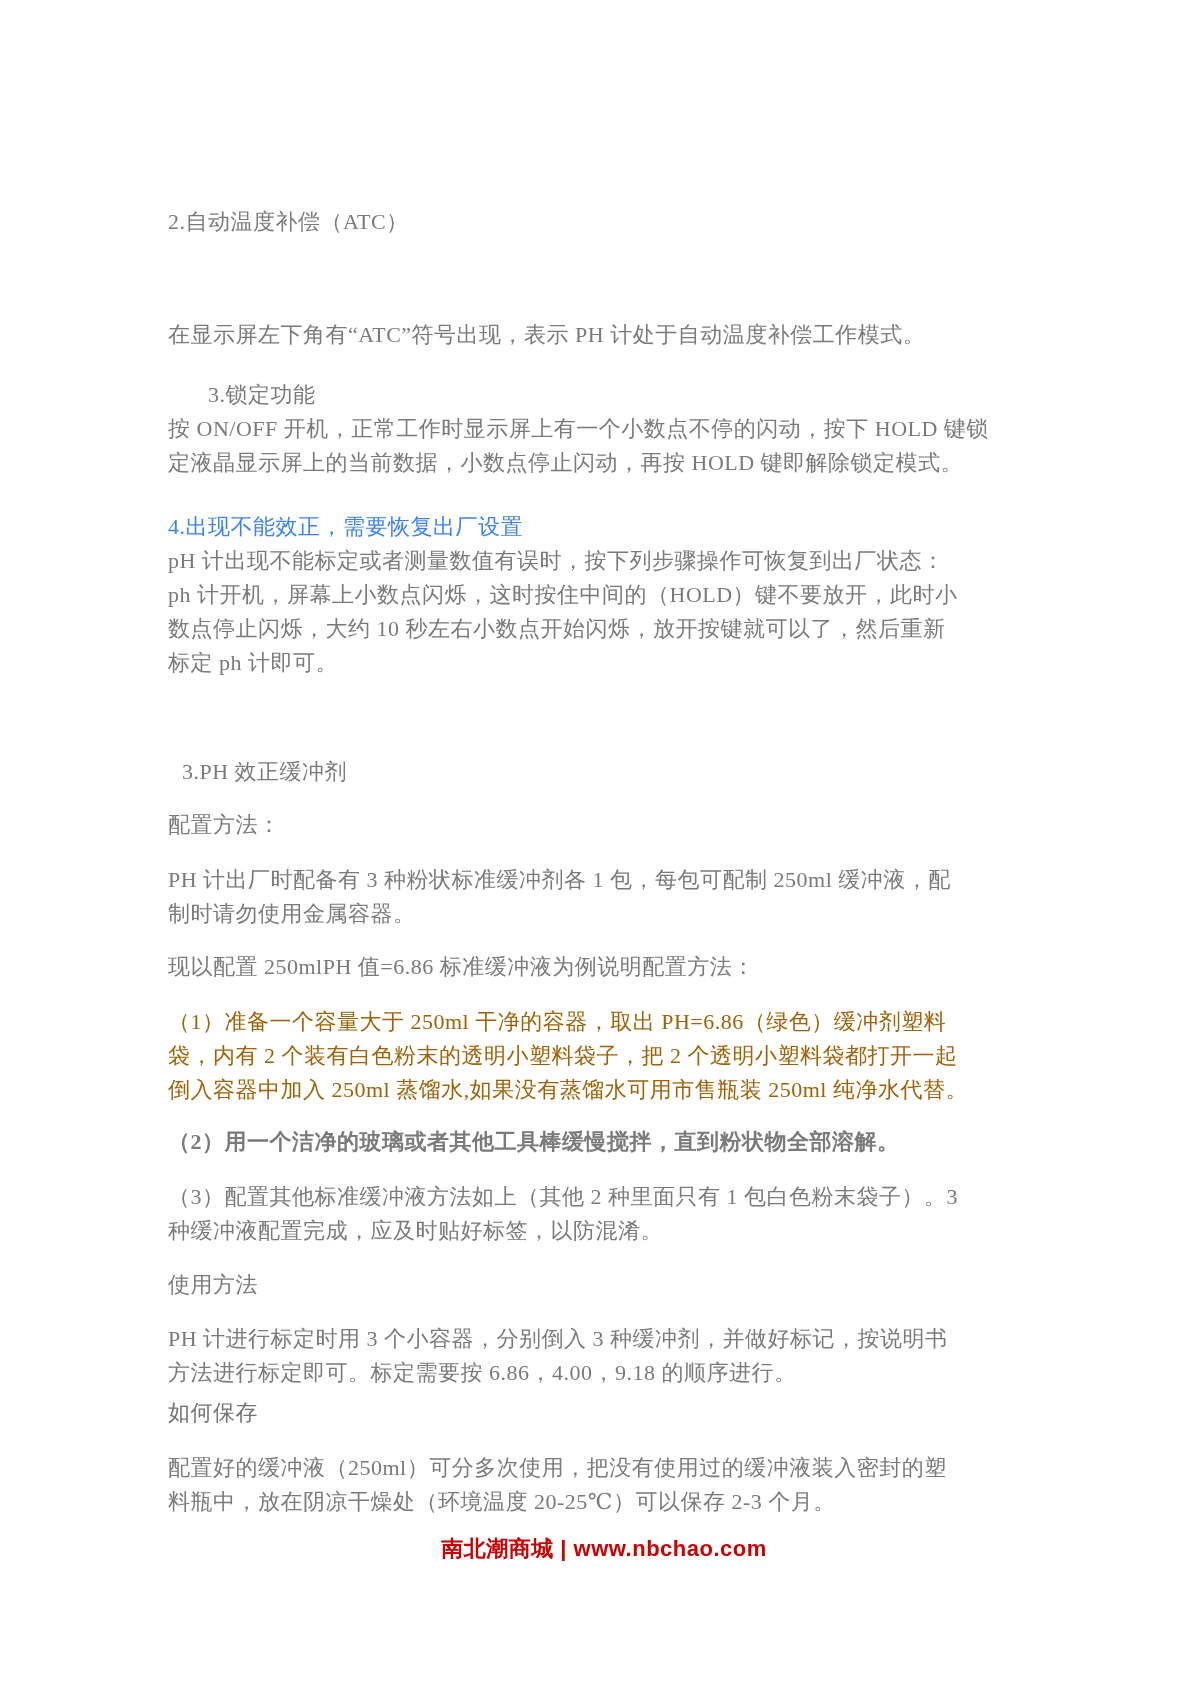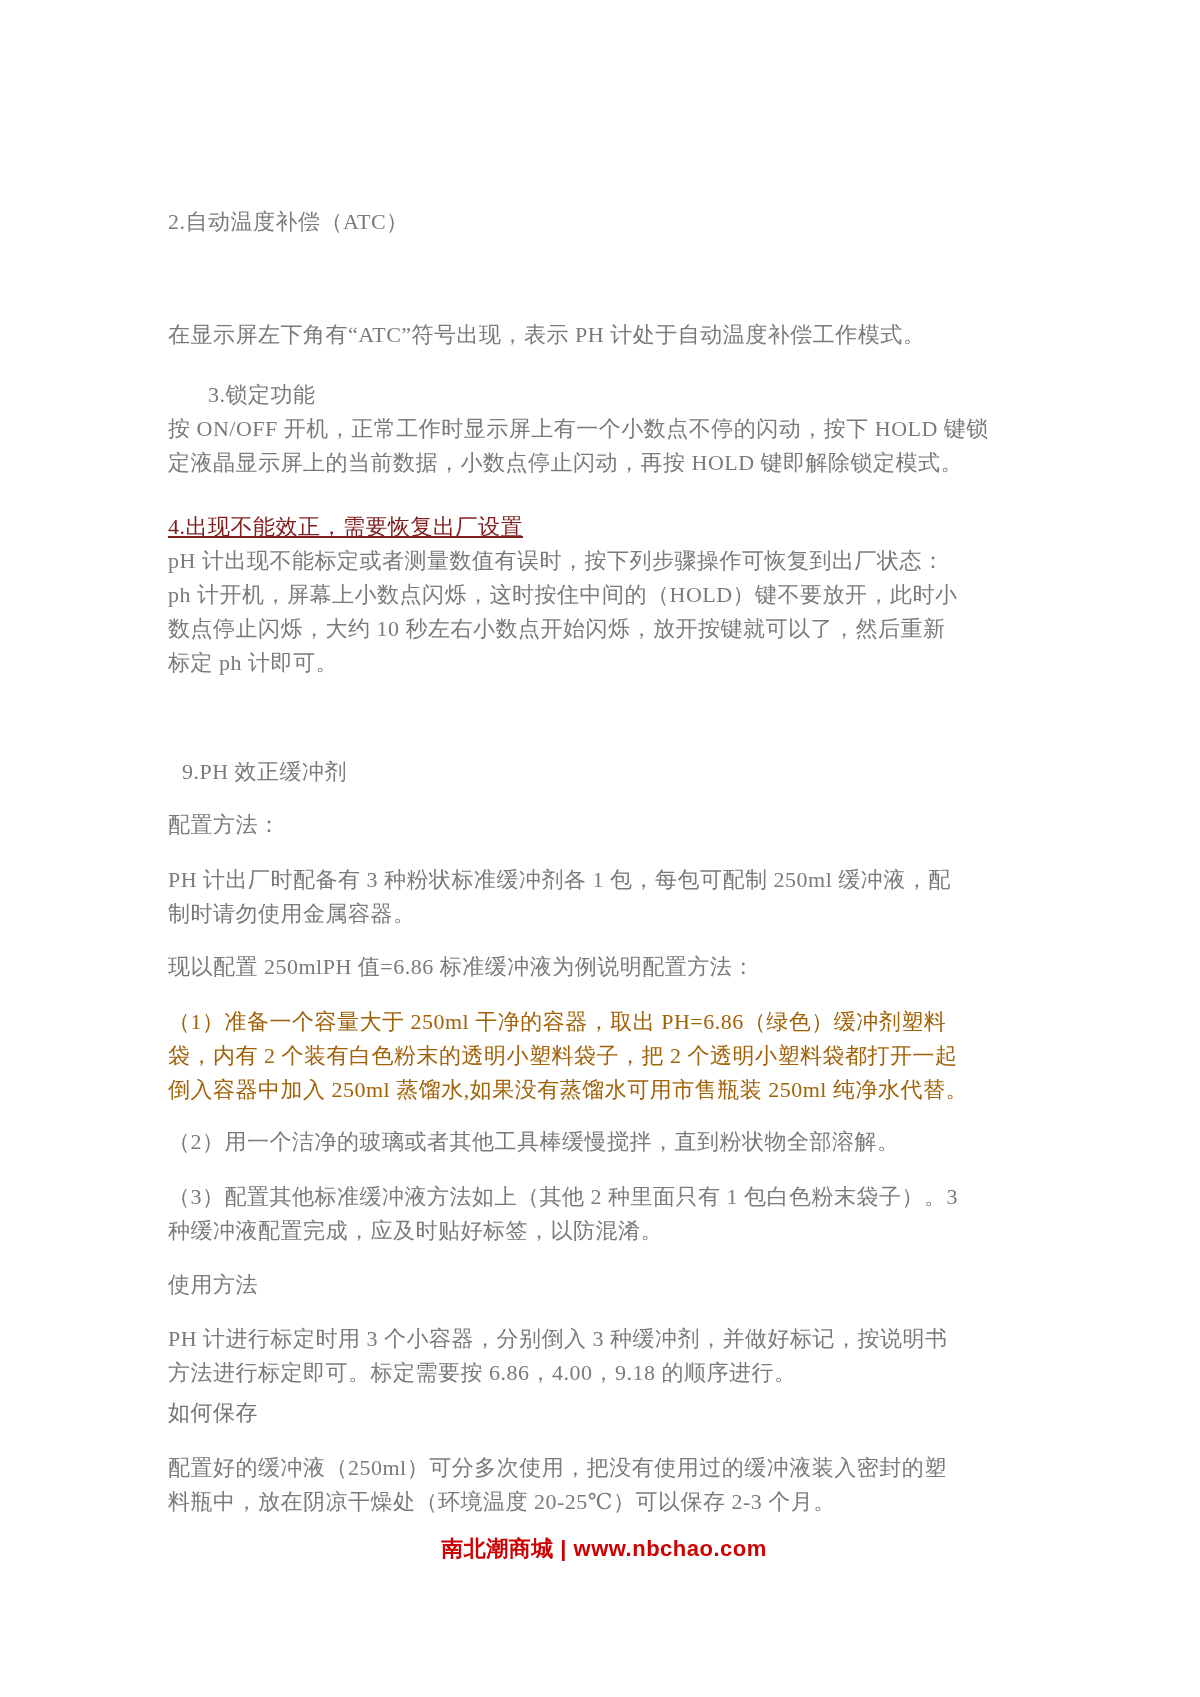--- a/index.html
+++ b/index.html
@@ -65,41 +65,41 @@
 
     <p class="tblock heading" style="color: rgb(122, 122, 122);">2.自动温度补偿（ATC）</p>
 
     <p class="tblock mt-79" style="color: rgb(122, 122, 122);">在显示屏左下角有“ATC”符号出现，表示 PH 计处于自动温度补偿工作模式。</p>
 
     <p class="tblock heading mt-26" style="color: rgb(122, 122, 122); margin-left: 40px;">3.锁定功能</p>
 
     <p class="tblock mt-28" style="color: rgb(122, 122, 122);">按 ON/OFF 开机，正常工作时显示屏上有一个小数点不停的闪动，按下 HOLD 键锁
 定液晶显示屏上的当前数据，小数点停止闪动，再按 HOLD 键即解除锁定模式。</p>
 
-    <p class="tblock heading mt-30" style="color: #7f1d1d; text-decoration: underline;">4.出现不能效正，需要恢复出厂设置</p>
+    <p class="tblock heading mt-30" style="color: #3b82f6;">4.出现不能效正，需要恢复出厂设置</p>
 
     <p class="tblock" style="color: rgb(122, 122, 122);">pH 计出现不能标定或者测量数值有误时，按下列步骤操作可恢复到出厂状态：
 ph 计开机，屏幕上小数点闪烁，这时按住中间的（HOLD）键不要放开，此时小
 数点停止闪烁，大约 10 秒左右小数点开始闪烁，放开按键就可以了，然后重新
 标定 ph 计即可。</p>
 
-    <p class="tblock heading mt-75 indent-14" style="color: rgb(122, 122, 122);">9.PH 效正缓冲剂</p>
+    <p class="tblock heading mt-75 indent-14" style="color: rgb(122, 122, 122);">3.PH 效正缓冲剂</p>
 
     <p class="tblock heading mt-19" style="color: rgb(122, 122, 122);">配置方法：</p>
 
     <p class="tblock mt-21" style="color: rgb(122, 122, 122);">PH 计出厂时配备有 3 种粉状标准缓冲剂各 1 包，每包可配制 250ml 缓冲液，配
 制时请勿使用金属容器。</p>
 
     <p class="tblock mt-19" style="color: rgb(122, 122, 122);">现以配置 250mlPH 值=6.86 标准缓冲液为例说明配置方法：</p>
 
     <p class="tblock mt-21" style="color: #a16207;">（1）准备一个容量大于 250ml 干净的容器，取出 PH=6.86（绿色）缓冲剂塑料
 袋，内有 2 个装有白色粉末的透明小塑料袋子，把 2 个透明小塑料袋都打开一起
 倒入容器中加入 250ml 蒸馏水,如果没有蒸馏水可用市售瓶装 250ml 纯净水代替。</p>
 
-    <p class="tblock mt-18" style="color: rgb(122, 122, 122);">（2）用一个洁净的玻璃或者其他工具棒缓慢搅拌，直到粉状物全部溶解。</p>
+    <p class="tblock mt-18" style="color: rgb(122, 122, 122); font-weight: bold;">（2）用一个洁净的玻璃或者其他工具棒缓慢搅拌，直到粉状物全部溶解。</p>
 
     <p class="tblock mt-21" style="color: rgb(122, 122, 122);">（3）配置其他标准缓冲液方法如上（其他 2 种里面只有 1 包白色粉末袋子）。3
 种缓冲液配置完成，应及时贴好标签，以防混淆。</p>
 
     <p class="tblock heading mt-20" style="color: rgb(122, 122, 122);">使用方法</p>
 
     <p class="tblock mt-20" style="color: rgb(122, 122, 122);">PH 计进行标定时用 3 个小容器，分别倒入 3 种缓冲剂，并做好标记，按说明书
 方法进行标定即可。标定需要按 6.86，4.00，9.18 的顺序进行。</p>
 
     <p class="tblock heading mt-17" style="color: #737373; margin-top: 6px;">如何保存</p>

